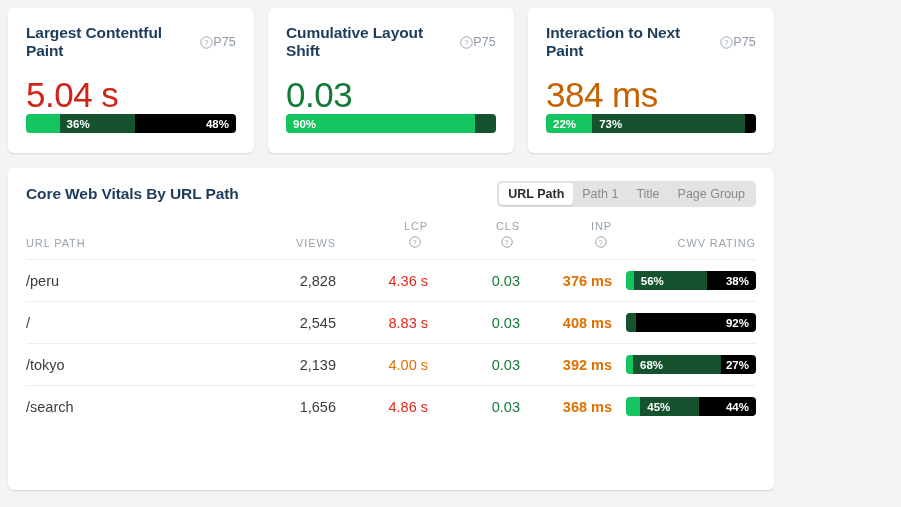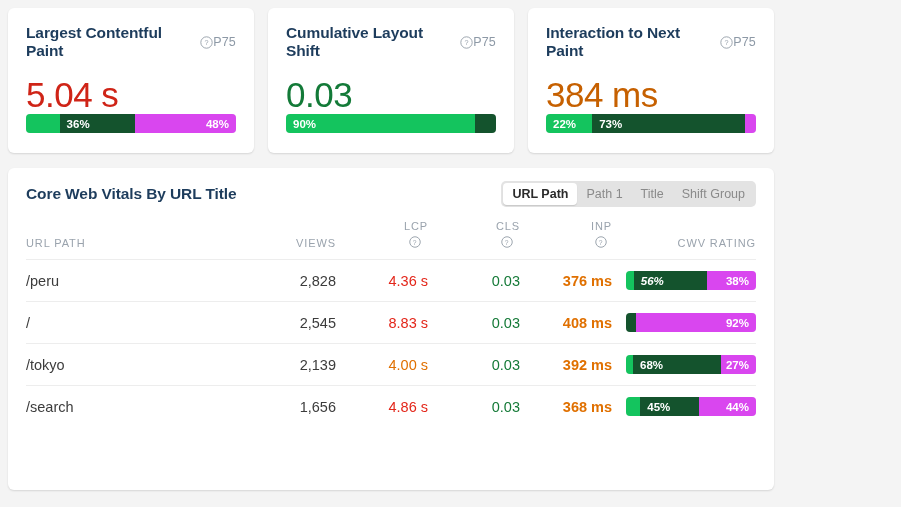--- a/index.html
+++ b/index.html
@@ -96,21 +96,21 @@
     align-items: center;
     box-sizing: border-box;
     font-size: 11.5px;
     font-weight: bold;
     color: #ffffff;
     overflow: hidden;
     white-space: nowrap;
   }
   .seg-good { background: #14c45e; justify-content: flex-start; padding-left: 7px; }
   .seg-ni   { background: #14532d; justify-content: flex-start; padding-left: 7px; }
-  .seg-poor { background: #d946ef; justify-content: flex-end;  padding-right: 7px; }
+  .seg-poor { background: #000000; justify-content: flex-end;  padding-right: 7px; }
 
   
   .table-card {
     margin-top: 15px;
     background: #ffffff;
     border-radius: 6px;
     box-shadow: 0 1px 2px rgba(0,0,0,0.13);
     box-sizing: border-box;
     padding: 0 18px;
     height: 322px;
@@ -267,26 +267,26 @@
       <div class="bar">
         <div class="seg seg-good" style="width:22%">22%</div>
         <div class="seg seg-ni" style="width:73%">73%</div>
         <div class="seg seg-poor" style="width:5%"></div>
       </div>
     </div>
   </div>
 
   <div class="table-card">
     <div class="table-head">
-      <span class="table-title">Core Web Vitals By URL Title</span>
+      <span class="table-title">Core Web Vitals By URL Path</span>
       <div class="segmented">
         <span class="seg-btn active">URL Path</span>
         <span class="seg-btn">Path 1</span>
         <span class="seg-btn">Title</span>
-        <span class="seg-btn">Shift Group</span>
+        <span class="seg-btn">Page Group</span>
       </div>
     </div>
 
     <table class="cwv">
       <thead>
         <tr>
           <th class="col-path">
             <span>URL PATH</span>
           </th>
           <th class="col-views">
@@ -333,21 +333,21 @@
       <tbody id="tbody">
           <tr>
             <td class="col-path">/peru</td>
             <td class="col-views views">2,828</td>
             <td class="col-lcp num lcp red">4.36 s</td>
             <td class="col-cls num cls green">0.03</td>
             <td class="col-inp num inp orange">376 ms</td>
             <td class="col-rating rating-cell">
               <div class="rating-bar">
                 <div class="seg seg-good" style="width: 6%;"></div>
-                <div class="seg seg-ni" style="width: 56%; font-style: italic;">56%</div>
+                <div class="seg seg-ni" style="width: 56%;">56%</div>
                 <div class="seg seg-poor" style="width: 38%;">38%</div>
               </div>
             </td>
           </tr>
           <tr>
             <td class="col-path">/</td>
             <td class="col-views views">2,545</td>
             <td class="col-lcp num lcp red">8.83 s</td>
             <td class="col-cls num cls green">0.03</td>
             <td class="col-inp num inp orange">408 ms</td>

